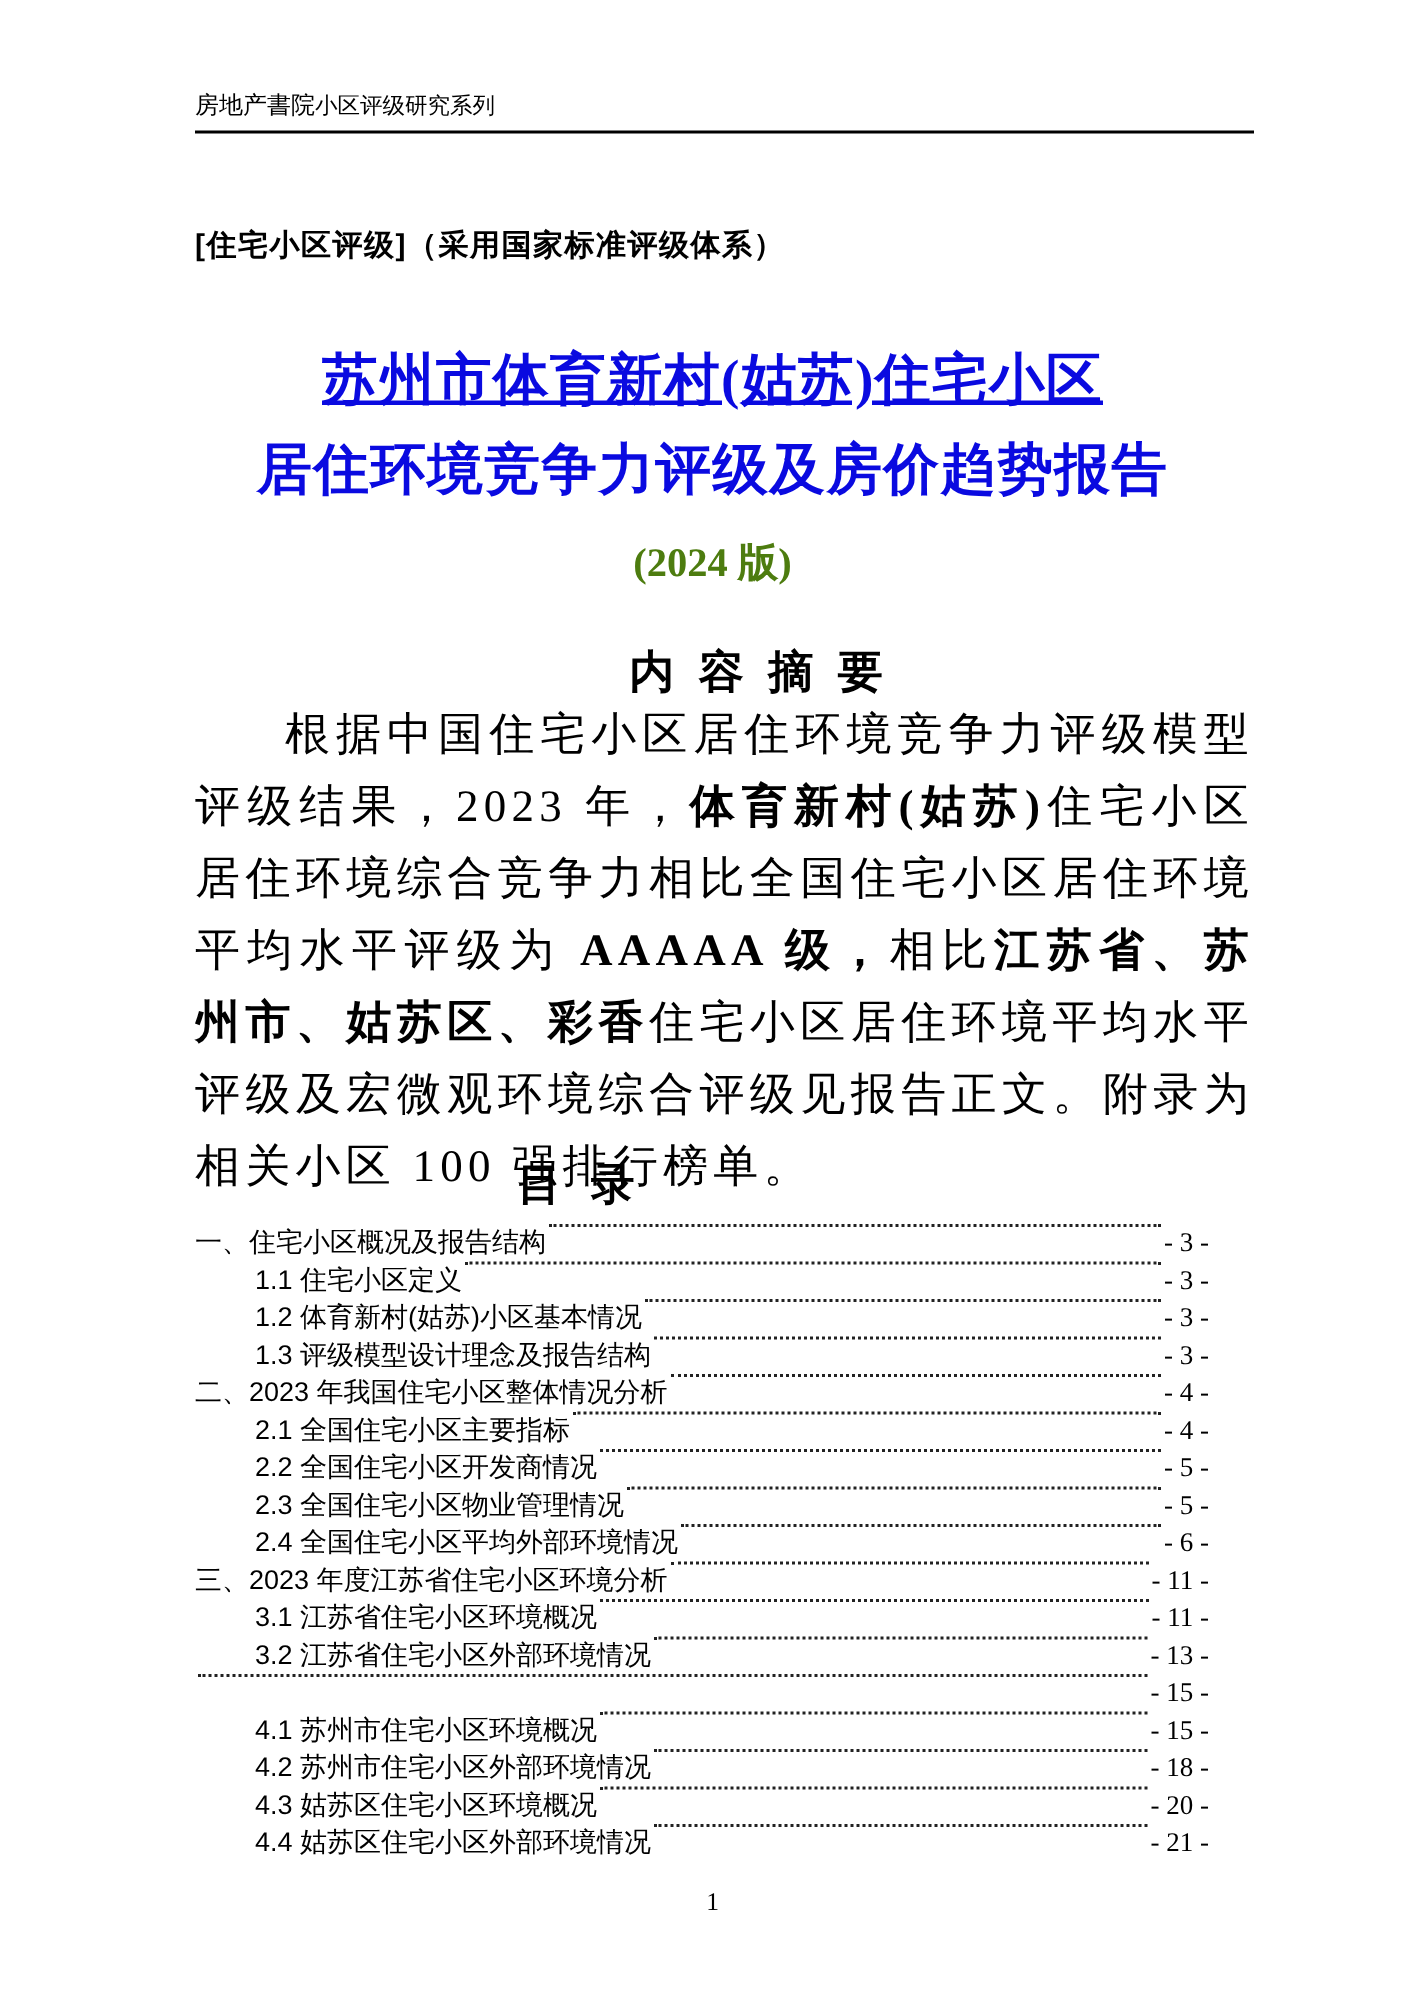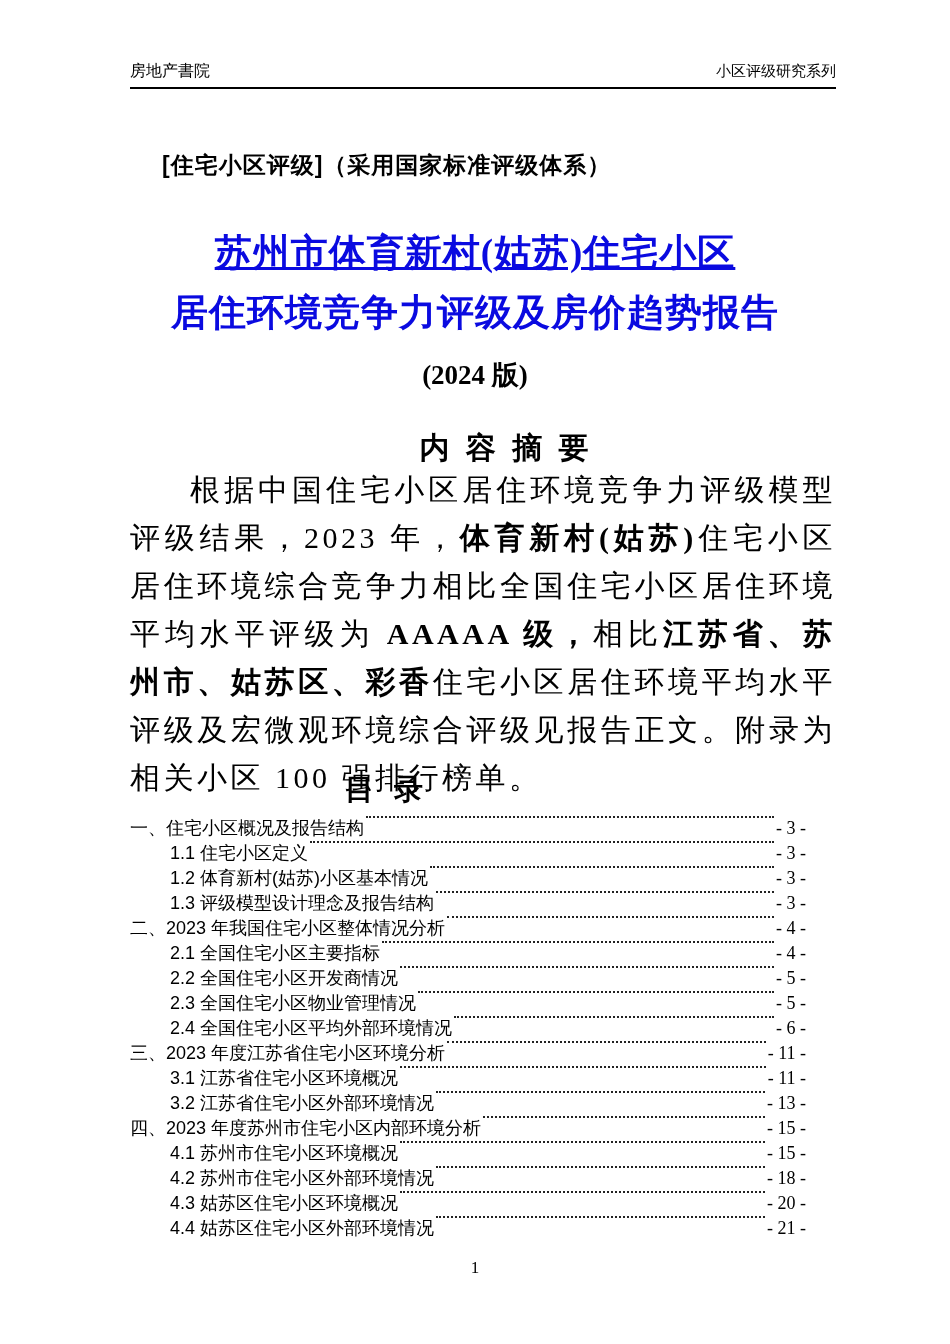--- a/index.html
+++ b/index.html
@@ -9,33 +9,33 @@
     background: #ffffff;
     color: #000000;
     font-family: "Liberation Serif", "DejaVu Serif", serif;
     overflow: hidden;
   }
   .b { font-weight: bold; }
 
   
   .header {
     position: absolute; left: 130px; right: 114px; top: 62px;
-    display: flex; justify-content: space-between; align-items: flex-end;
+    display: flex; justify-content: flex-start; align-items: flex-end;
     padding-bottom: 7px;
     border-bottom: 2px solid #000;
     font-family: "Liberation Sans", "DejaVu Sans", sans-serif;
     font-size: 16px; line-height: 18px;
   }
-  .header .right { font-size: 15px; margin-left: 33px; }
+  .header .right { font-size: 15px; }
 
   
   .subtitle {
     position: absolute; left: 130px; top: 150px;
     font-family: "Liberation Sans", "DejaVu Sans", sans-serif;
-    font-size: 23px; font-weight: bold; letter-spacing: 1px; margin-left: 32px;
+    font-size: 20px; font-weight: bold; letter-spacing: 1px;
   }
 
   
   .title-line {
     position: absolute; left: 0; width: 950px;
     text-align: center; font-weight: bold;
     font-family: "Liberation Serif", "DejaVu Serif", serif;
   }
   .title-1 { top: 228px; font-size: 37px; letter-spacing: 1px; text-decoration: underline; }
   .title-2 { top: 288px; font-size: 37px; letter-spacing: 1px; }
@@ -100,21 +100,21 @@
 
 <div class="header">
   <span class="left">房地产書院</span>
   <span class="right">小区评级研究系列</span>
 </div>
 
 <div class="subtitle">[住宅小区评级]（采用国家标准评级体系）</div>
 
 <div class="title-line title-1 accent" style="color: rgb(10, 10, 224);">苏州市体育新村(姑苏)住宅小区</div>
 <div class="title-line title-2 accent" style="color: rgb(10, 10, 224);">居住环境竞争力评级及房价趋势报告</div>
-<div class="title-line title-3 accent" style="color: #000000;">(2024 版)</div>
+<div class="title-line title-3 accent" style="color: #4d7c0f;">(2024 版)</div>
 
 <div class="summary-heading">内 容 摘 要</div>
 <div class="summary-paragraph"><span>根据中国住宅小区居住环境竞争力评级模型评级结果，2023 年，</span><span class="b">体育新村(姑苏)</span><span>住宅小区居住环境综合竞争力相比全国住宅小区居住环境平均水平评级为 </span><span class="b">AAAAA 级，</span><span>相比</span><span class="b">江苏省、苏州市、姑苏区、彩香</span><span>住宅小区居住环境平均水平评级及宏微观环境综合评级见报告正文。附录为相关小区 100 强排行榜单。</span></div>
 
 <div class="toc-heading">目 录</div>
 <div class="toc">
     <div class="toc-row lvl1">
       <span class="toc-label">一、住宅小区概况及报告结构</span>
       <span class="leader"></span>
       <span class="toc-page">- 3 -</span>
@@ -168,21 +168,20 @@
       <span class="toc-label">3.1 江苏省住宅小区环境概况</span>
       <span class="leader"></span>
       <span class="toc-page">- 11 -</span>
     </div>
     <div class="toc-row lvl2">
       <span class="toc-label">3.2 江苏省住宅小区外部环境情况</span>
       <span class="leader"></span>
       <span class="toc-page">- 13 -</span>
     </div>
     <div class="toc-row lvl1">
-      <span class="toc-label">四、2023 年度苏州市住宅小区内部环境分析</span>
       <span class="leader"></span>
       <span class="toc-page">- 15 -</span>
     </div>
     <div class="toc-row lvl2">
       <span class="toc-label">4.1 苏州市住宅小区环境概况</span>
       <span class="leader"></span>
       <span class="toc-page">- 15 -</span>
     </div>
     <div class="toc-row lvl2">
       <span class="toc-label">4.2 苏州市住宅小区外部环境情况</span>

